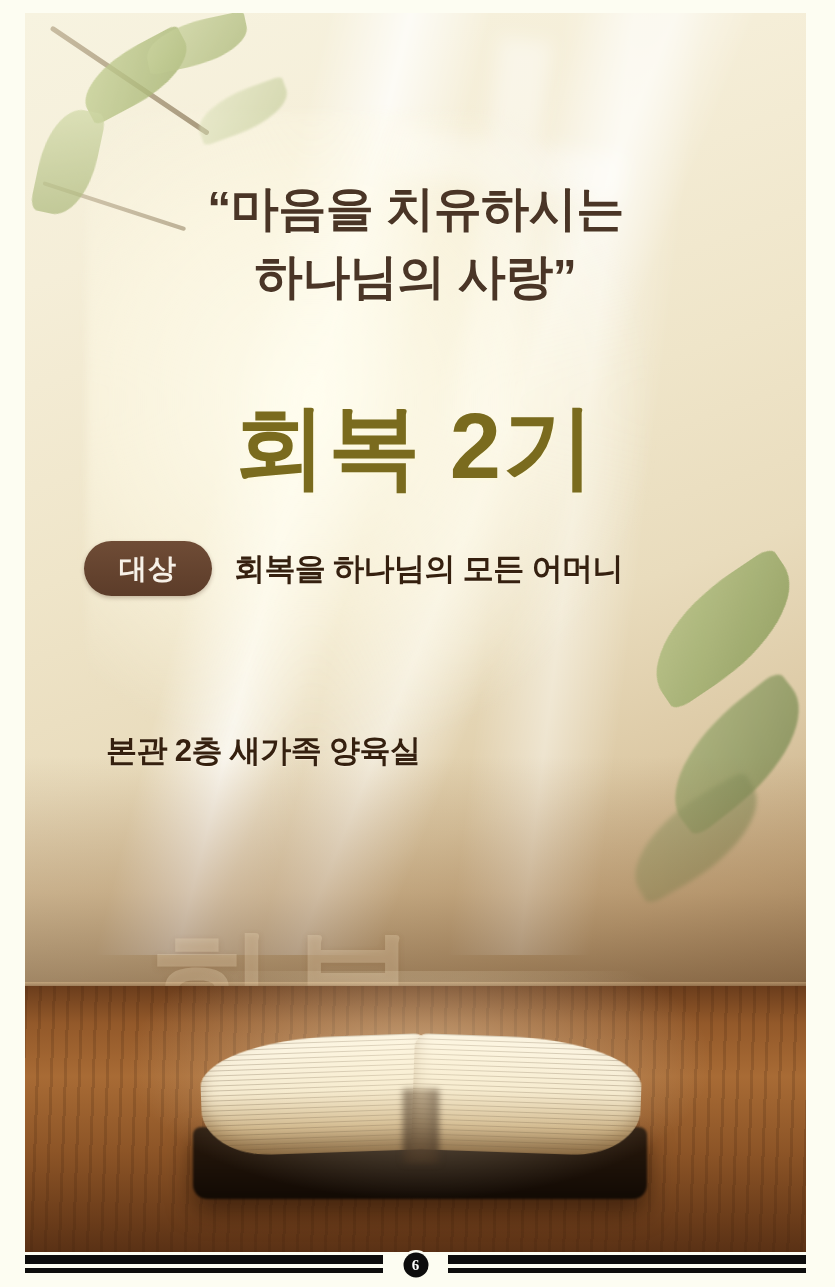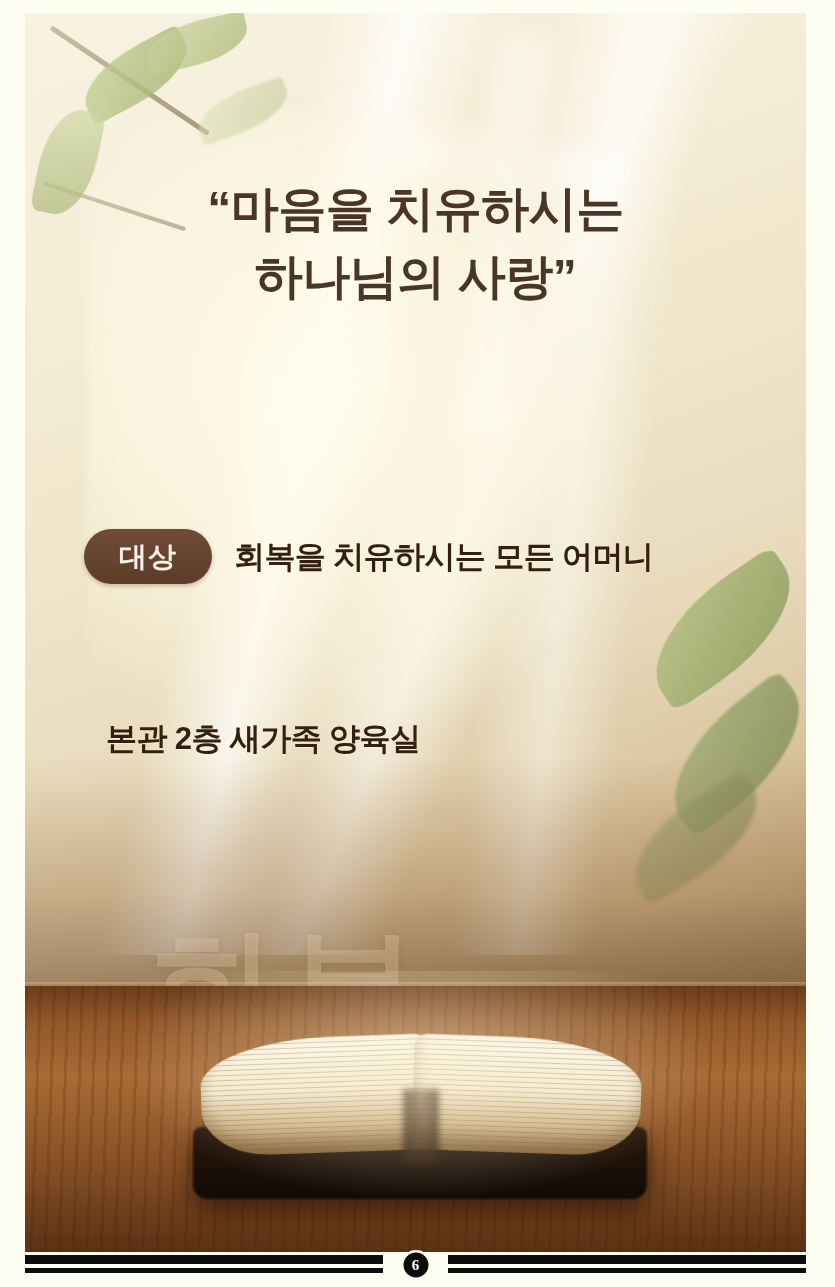--- a/index.html
+++ b/index.html
@@ -199,21 +199,21 @@
   .title {
     position: absolute; left: 0; right: 0; top: 372px;
     text-align: center;
     font-size: 92px; font-weight: 700;
     letter-spacing: 2px;
     color: #7a6b1e;
     text-shadow: 1px 2px 3px rgba(255,252,220,.55);
   }
 
   
-  .rows { position: absolute; left: 59px; top: 516px; width: 700px; }
+  .rows { position: absolute; left: 59px; top: 528px; width: 700px; }
   .row {
     display: flex; align-items: center;
     height: 55px; margin-bottom: 36px;
   }
   .pill {
     width: 128px; height: 55px; flex: 0 0 128px;
     border-radius: 28px;
     background: linear-gradient(180deg,#6f4c36,#5c3c29);
     color: #f7f1e8;
     font-size: 28px; font-weight: 700; letter-spacing: 1px;
@@ -285,26 +285,27 @@
     </div>
 
     <div class="content">
 
       <div class="quote">
         <div>“마음을 치유하시는</div>
         <div>하나님의 사랑”</div>
       </div>
 
 
+      <div class="title">회복 2기</div>
 
       <div class="rows">
 
         <div class="row">
           <div class="pill">대상</div>
-          <div class="row-value">회복을 치유하시는 모든 어머니</div>
+          <div class="row-value">회복을 하나님의 모든 어머니</div>
         </div>
 
 
         <div class="row">
         </div>
 
         <div class="row">
           <div class="row-value">본관 2층 새가족 양육실</div>
         </div>
 

